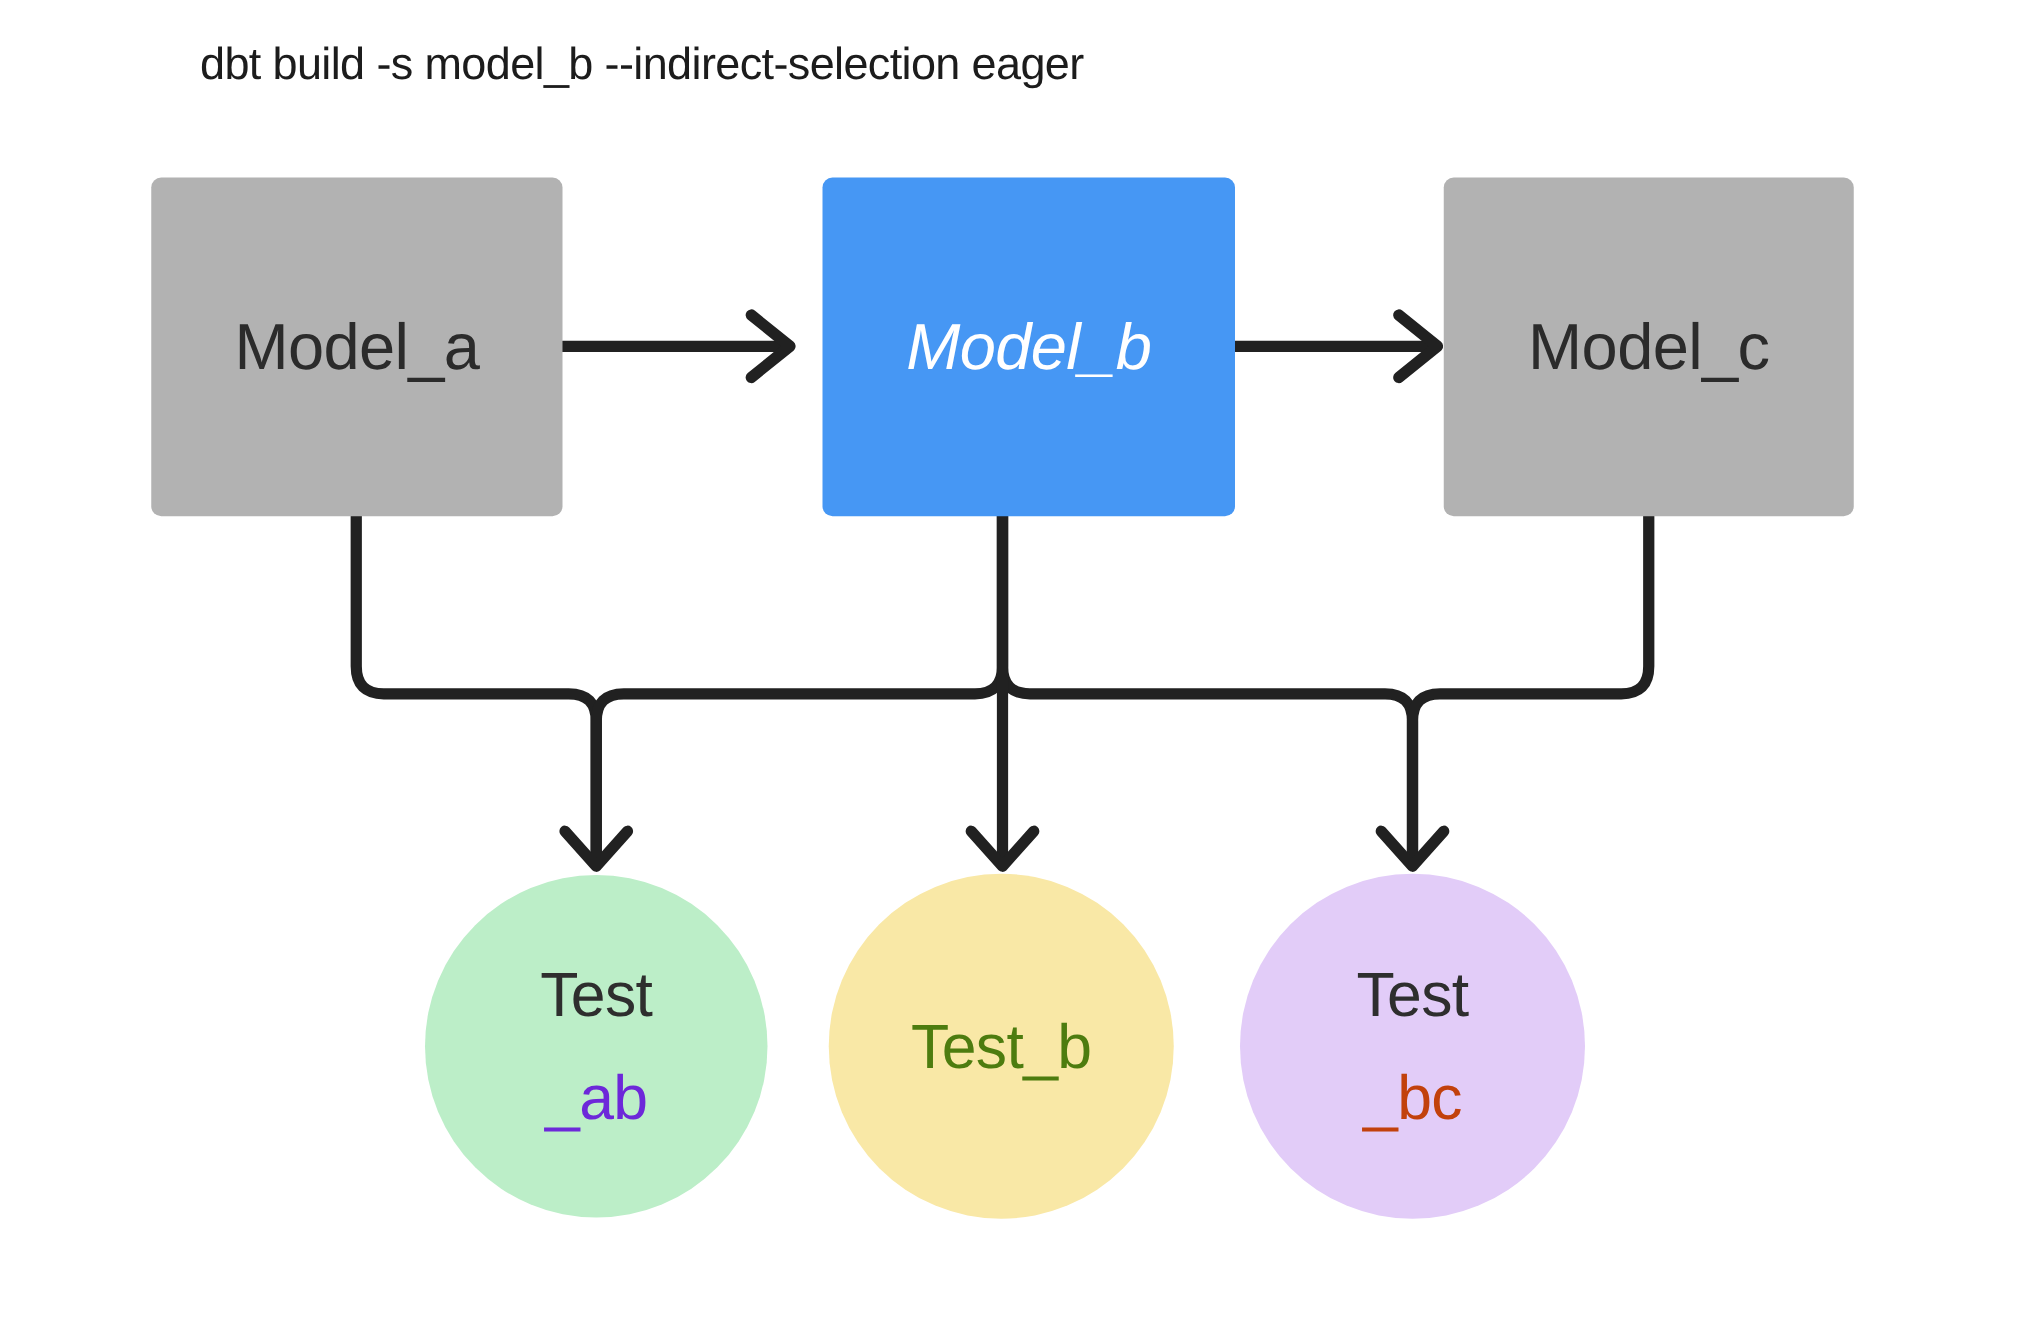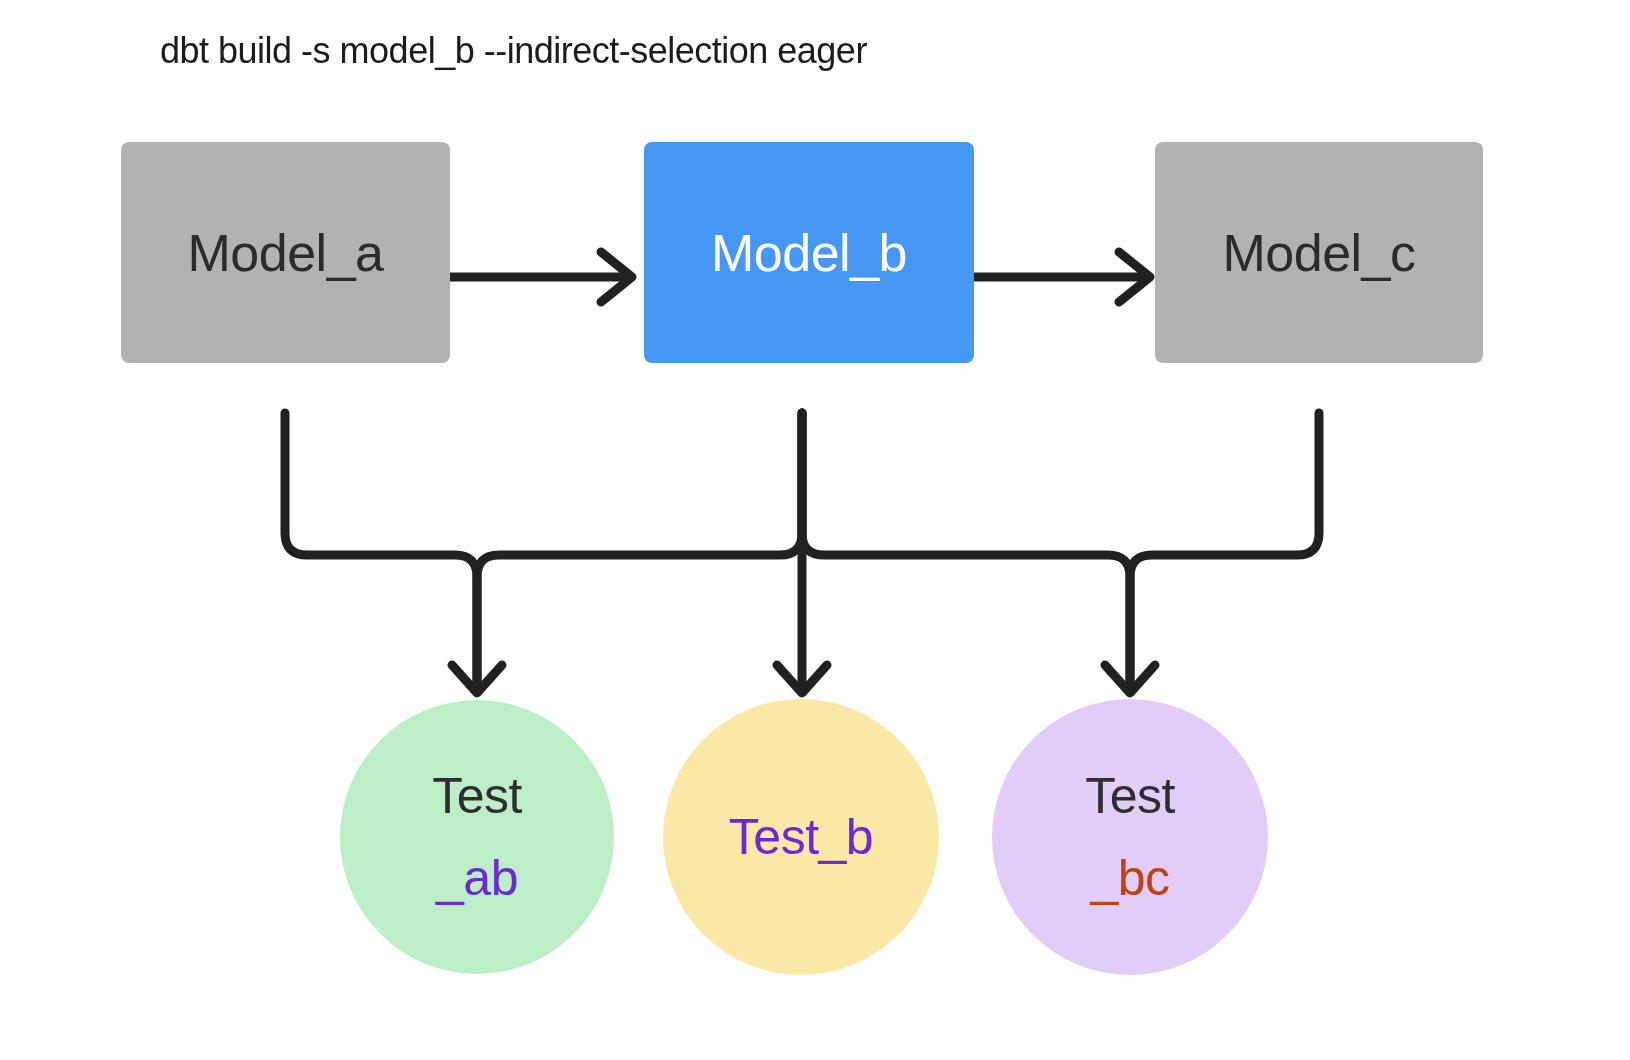--- a/index.html
+++ b/index.html
@@ -33,32 +33,32 @@
   .edges path {
     fill: none;
     stroke: var(--edge, #212121);
     stroke-width: 9;
     stroke-linecap: round;
     stroke-linejoin: round;
   }
   .box {
     position: absolute;
     top: 142px;
-    height: 221px;
+    height: 271px;
     border-radius: 8px;
     display: flex;
     align-items: center;
     justify-content: center;
   }
   .box span {
     font-size: 52px;
     letter-spacing: -0.5px;
   }
   .box-a { left: 121px; width: 329px; }
-  .box-b { left: 644px; width: 330px; }
+  .box-b { left: 658px; width: 330px; font-style: italic; }
   .box-c { left: 1155px; width: 328px; }
   .circle {
     position: absolute;
     border-radius: 50%;
     display: flex;
     flex-direction: column;
     align-items: center;
     justify-content: center;
     text-align: center;
   }
@@ -113,21 +113,21 @@
   <div class="box box-c" style="background: rgb(178, 178, 178);">
     <span style="color: rgb(43, 43, 43);">Model_c</span>
   </div>
 
   <div class="circle circle-ab" style="background: rgb(188, 238, 200);">
     <span style="color: rgb(46, 46, 46);">Test</span>
     <span style="color: #6d28d9;">_ab</span>
   </div>
 
   <div class="circle circle-b" style="background: rgb(249, 232, 166);">
-    <span style="color: #6d28d9;">Test_b</span>
+    <span style="color: #4d7c0f;">Test_b</span>
 
   </div>
 
   <div class="circle circle-bc" style="background: rgb(226, 204, 248);">
     <span style="color: rgb(46, 46, 46);">Test</span>
     <span style="color: #c2410c;">_bc</span>
   </div>
 
 </div>
 

